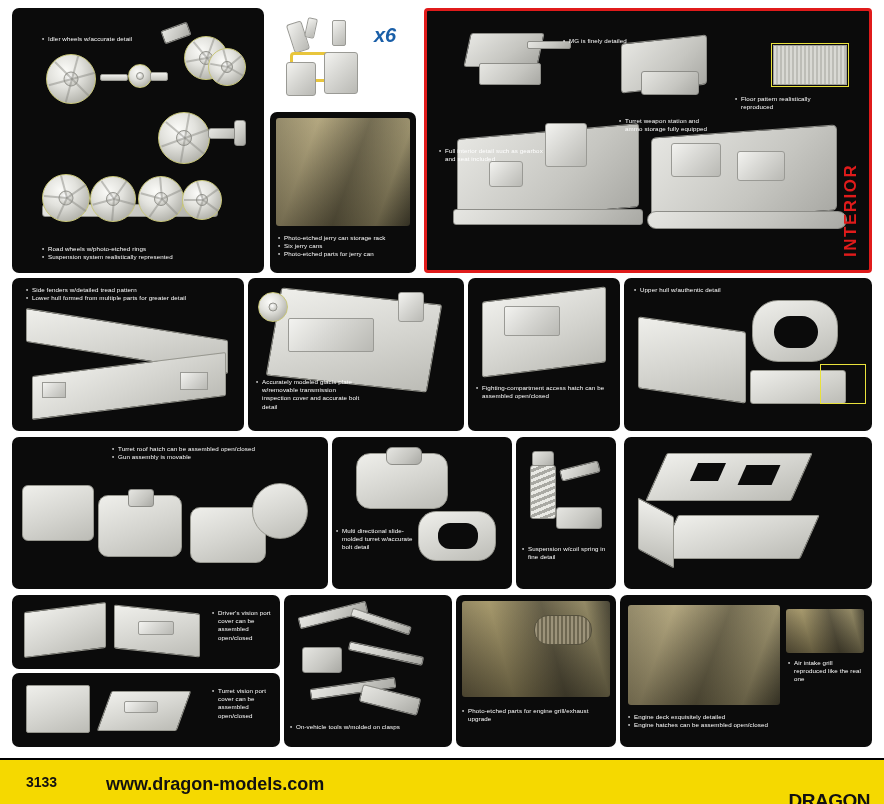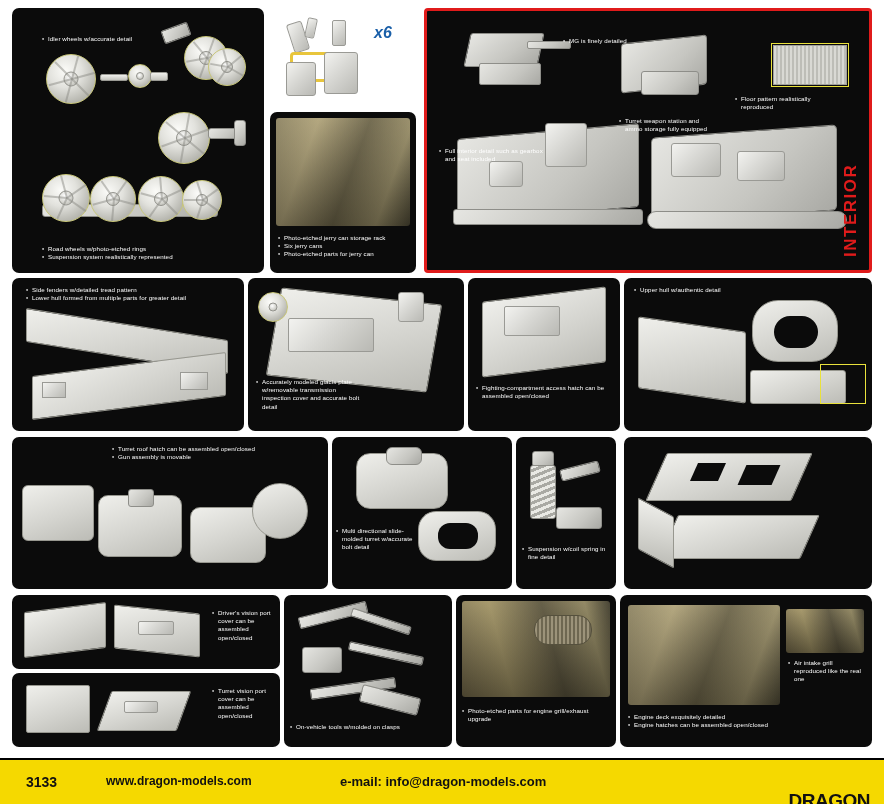--- a/index.html
+++ b/index.html
@@ -108,31 +108,31 @@
     position:absolute;
     background:
       repeating-linear-gradient(90deg, #d9d9d4 0 2px, #bdbdb7 2px 4px),
       #cfcfc9;
     border:0.6px solid #a0a09a;
   }
 
   .x6 {
     position:absolute;
     color:#1a5fa8; font-weight:bold; font-style:italic;
-    font-size:16px;
+    font-size:20px;
   }
 
   
   .footer {
     position:absolute; left:0; bottom:0; width:884px; height:46px;
     background:#f5d900;
     border-top:2px solid #000;
   }
   .footer .num { position:absolute; left:26px; top:14px; color:#111; font-size:14px; font-weight:bold; }
-  .footer .web { position:absolute; left:106px; top:14px; color:#111; font-size:12px; font-weight:bold; }
+  .footer .web { position:absolute; left:106px; top:14px; color:#111; font-size:18px; font-weight:bold; }
   .footer .mail { position:absolute; left:340px; top:14px; color:#111; font-size:13px; font-weight:bold; }
   .dragon-logo {
     position:absolute; right:14px; top:8px; height:30px; display:flex; align-items:center; gap:22px;flex-direction:column;
   }
   .dragon-logo .mark {
     width:30px; height:26px; background:#c8161d;
     clip-path: polygon(10% 50%, 32% 14%, 55% 30%, 78% 6%, 92% 40%, 70% 62%, 88% 86%, 50% 78%, 26% 94%, 18% 70%);
   }
   .dragon-logo .txt { color:#111; font-size:19px; font-weight:bold; letter-spacing:-0.5px; }
 </style>
@@ -459,20 +459,19 @@
       <ul class="bul">
         <li>Engine deck exquisitely detailed</li>
         <li>Engine hatches can be assembled open/closed</li>
       </ul>
     </div>
   </div>
 
   <div class="footer">
     <div class="num">3133</div>
     <div class="web">www.dragon-models.com</div>
-    <div class="mail">e-mail: info@dragon-models.com</div>
     <div class="dragon-logo">
       <div class="mark"></div>
       <div class="txt">DRAGON</div>
     </div>
   </div>
 
 </div>
 
 </body></html>

